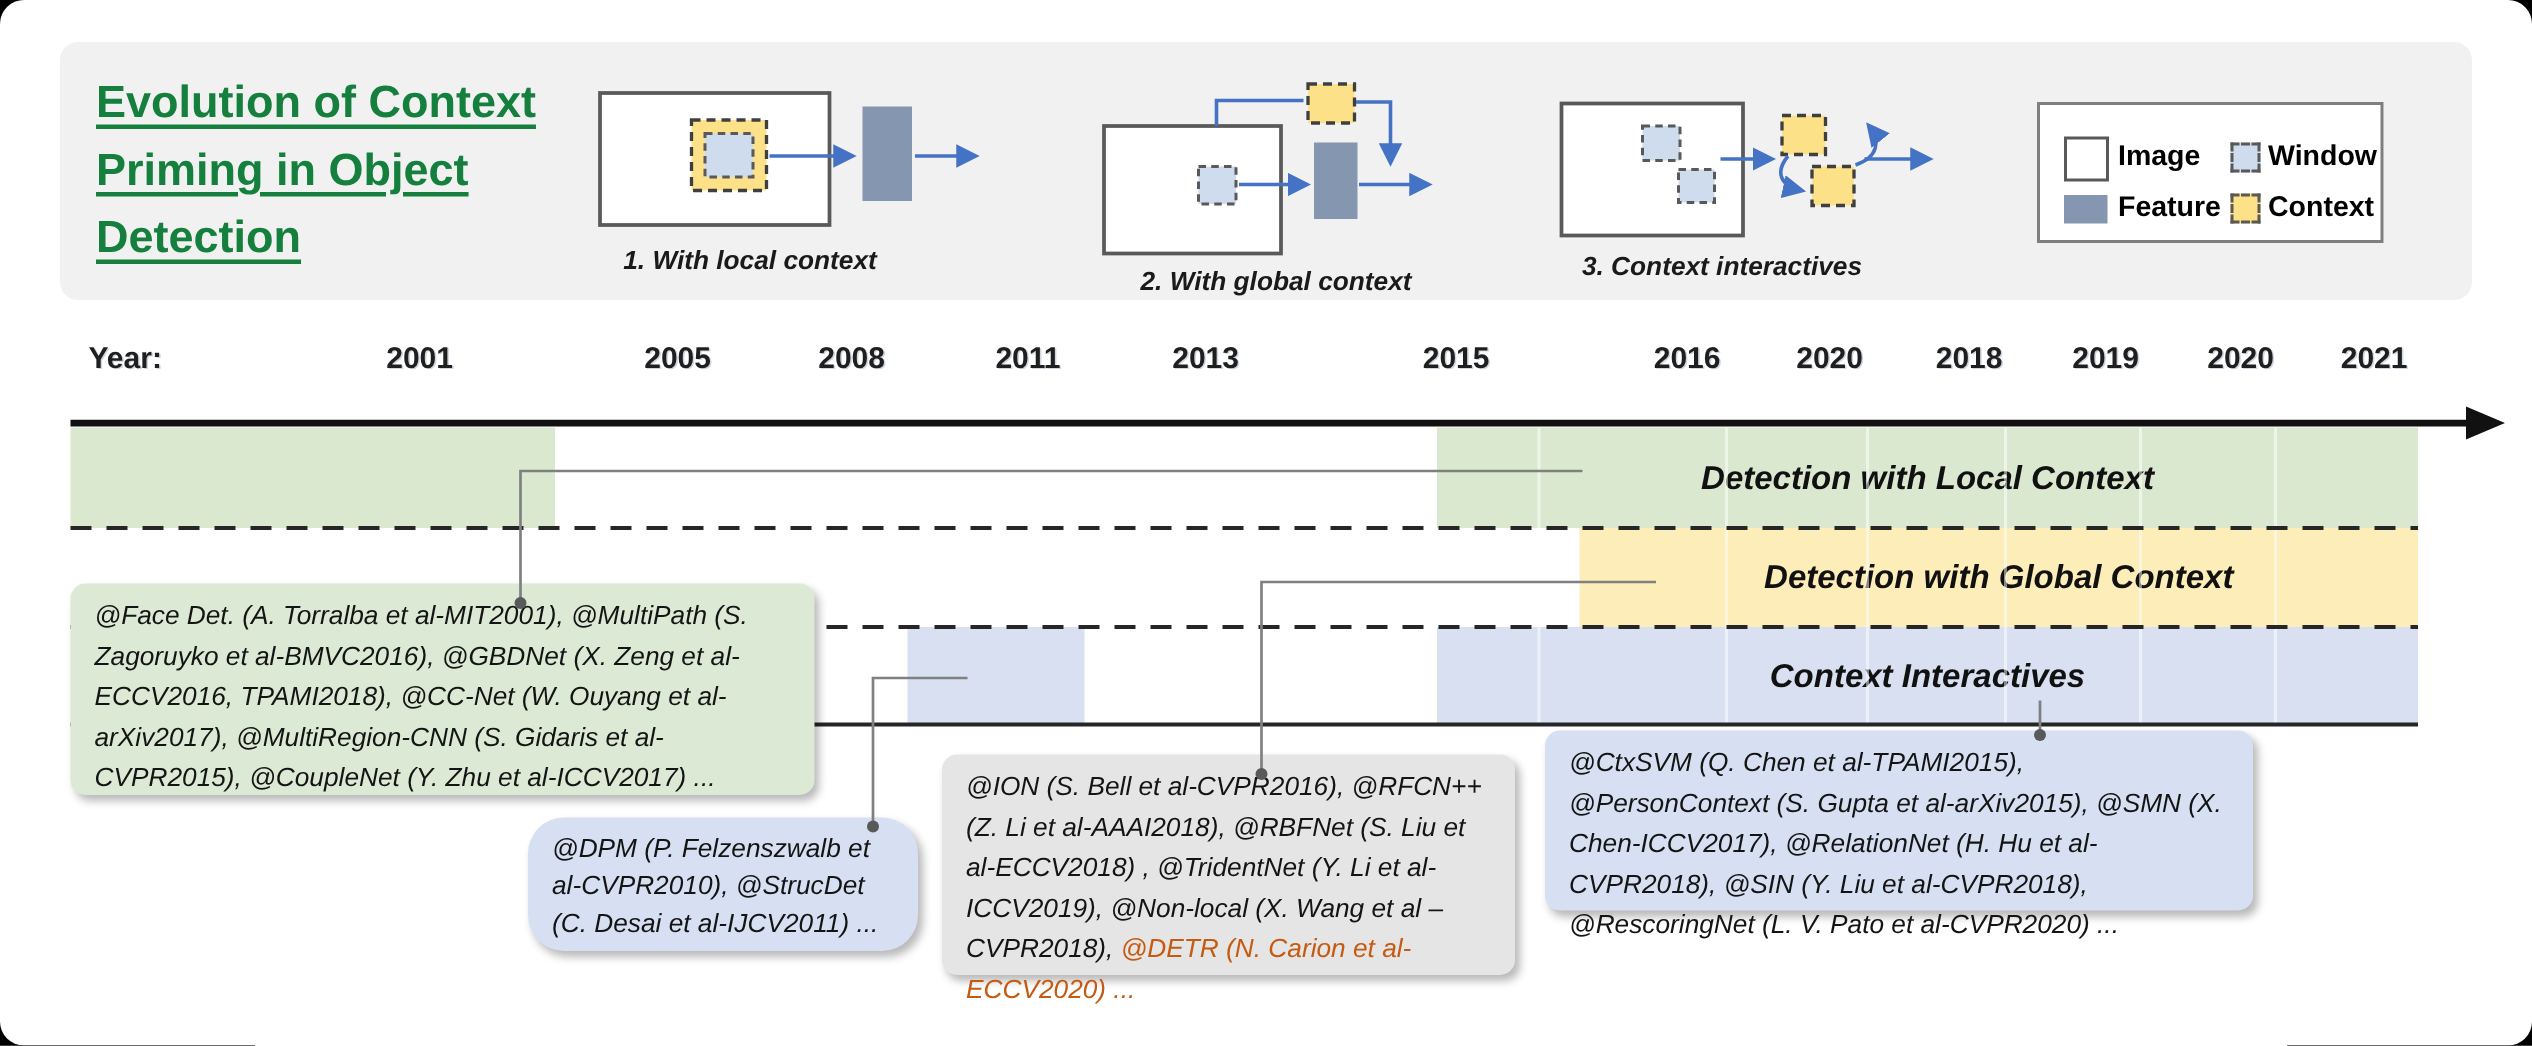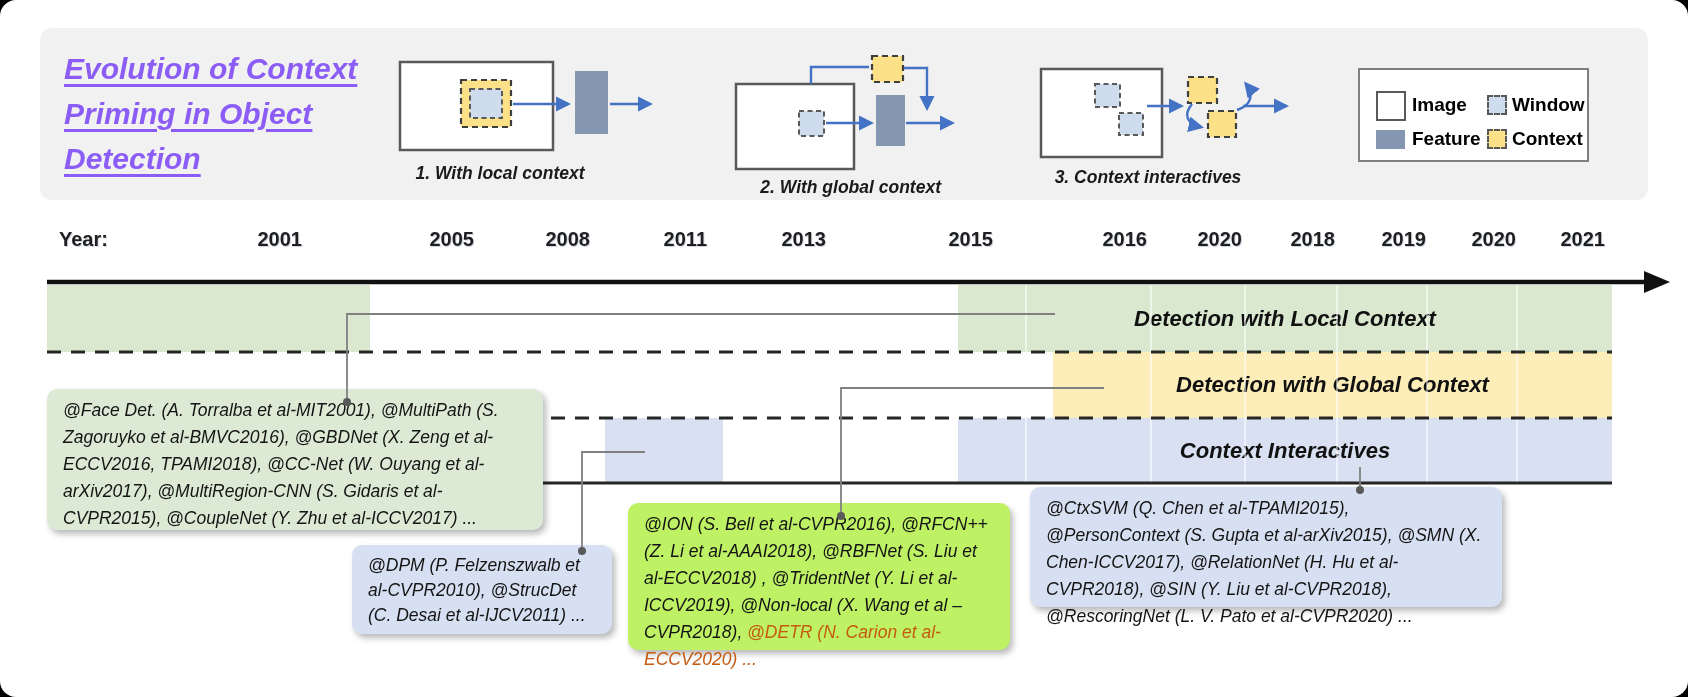--- a/index.html
+++ b/index.html
@@ -1,29 +1,29 @@
 <!DOCTYPE html>
 <html><head>
 <meta charset="utf-8">
 <style>
   html,body{margin:0;padding:0;background:#000;}
   body{width:1688px;height:697px;position:relative;font-family:"Liberation Sans",sans-serif;overflow:hidden;}
   .slide{position:absolute;left:0;top:0;width:1688px;height:697px;background:#ffffff;border-radius:16px;overflow:hidden;}
   .banner{position:absolute;left:40px;top:28px;width:1608px;height:172px;background:#f1f1f1;border-radius:12px;}
-  .title{position:absolute;left:64px;top:46px;font-size:30px;font-weight:bold;font-style:italic;color:#8b5cf6;line-height:45px;}
+  .title{position:absolute;left:64px;top:46px;font-size:30px;font-weight:bold;color:#15803d;line-height:45px;}
   .title .tline{text-decoration:underline;text-decoration-thickness:2.5px;text-underline-offset:5px;}
   .caption{position:absolute;font-size:17.5px;font-weight:bold;font-style:italic;color:#1a1a1a;text-align:center;white-space:nowrap;}
   .yr{position:absolute;top:228px;width:90px;text-align:right;font-size:20px;font-weight:bold;color:#1f1f1f;text-shadow:1px 1px 0 rgba(120,140,175,0.35);}
   .band{position:absolute;display:flex;align-items:center;justify-content:center;z-index:1;}
   .band-label{font-size:22px;font-weight:bold;font-style:italic;color:#111;}
   .cell-line{position:absolute;width:2px;background:rgba(255,255,255,0.5);z-index:1;}
   .callout{position:absolute;border-radius:10px;padding:8px 16px;font-size:17.5px;font-style:italic;color:#141414;line-height:27px;box-shadow:3px 4px 6px rgba(0,0,0,0.28);z-index:3;}
   .callout.green{background:#dcead5;}
   .callout.blue{background:#d7e0f2;}
-  .callout.yellow{background:#bef264;}
+  .callout.yellow{background:#e5e5e5;}
   .hl{color:#c55a11;}
   .svg-base{position:absolute;left:0;top:0;z-index:2;pointer-events:none;}
   .svg-top{position:absolute;left:0;top:0;z-index:4;pointer-events:none;}
   .legend{position:absolute;left:1358px;top:68px;width:227px;height:90px;background:#fff;border:2px solid #7f7f7f;z-index:1;}
   .legend .lab{position:absolute;font-size:19px;font-weight:bold;color:#000;}
   .sw{position:absolute;}
 </style>
 </head>
 <body>
 
@@ -131,21 +131,21 @@
 
     <line x1="47" y1="352" x2="1612" y2="352" stroke="#262626" stroke-width="2.8" stroke-dasharray="14 10"></line>
     <line x1="47" y1="418" x2="1612" y2="418" stroke="#262626" stroke-width="2.8" stroke-dasharray="14 10"></line>
     <line x1="47" y1="483" x2="1612" y2="483" stroke="#262626" stroke-width="2.8"></line>
   </svg>
 
   <div class="callout green" style="left:47px;top:389px;width:464px;height:125px;">
     <span>@Face Det. (A. Torralba et al-MIT2001), @MultiPath (S. Zagoruyko et al-BMVC2016), @GBDNet (X. Zeng et al-ECCV2016, TPAMI2018), @CC-Net (W. Ouyang et al-arXiv2017), @MultiRegion-CNN (S. Gidaris et al-CVPR2015), @CoupleNet (Y. Zhu et al-ICCV2017) ...</span>
   </div>
 
-  <div class="callout blue" style="left:352px;top:545px;width:228px;height:73px;line-height:25px;">
+  <div class="callout blue" style="left:352px;top:545px;width:228px;height:73px;line-height:25px;border-radius:24px;">
     <span>@DPM (P. Felzenszwalb et al-CVPR2010), @StrucDet (C. Desai et al-IJCV2011) ...</span>
   </div>
 
   <div class="callout yellow" style="left:628px;top:503px;width:350px;height:131px;">
     <span>@ION (S. Bell et al-CVPR2016), @RFCN++ (Z. Li et al-AAAI2018), @RBFNet (S. Liu et al-ECCV2018) , @TridentNet (Y. Li et al-ICCV2019), @Non-local (X. Wang et al –CVPR2018), </span><span class="hl">@DETR (N. Carion et al-ECCV2020) ...</span>
   </div>
 
   <div class="callout blue" style="left:1030px;top:487px;width:440px;height:104px;">
     <span>@CtxSVM (Q. Chen et al-TPAMI2015), @PersonContext (S. Gupta et al-arXiv2015), @SMN (X. Chen-ICCV2017), @RelationNet (H. Hu et al-CVPR2018), @SIN (Y. Liu et al-CVPR2018), @RescoringNet (L. V. Pato et al-CVPR2020) ...</span>
   </div>

